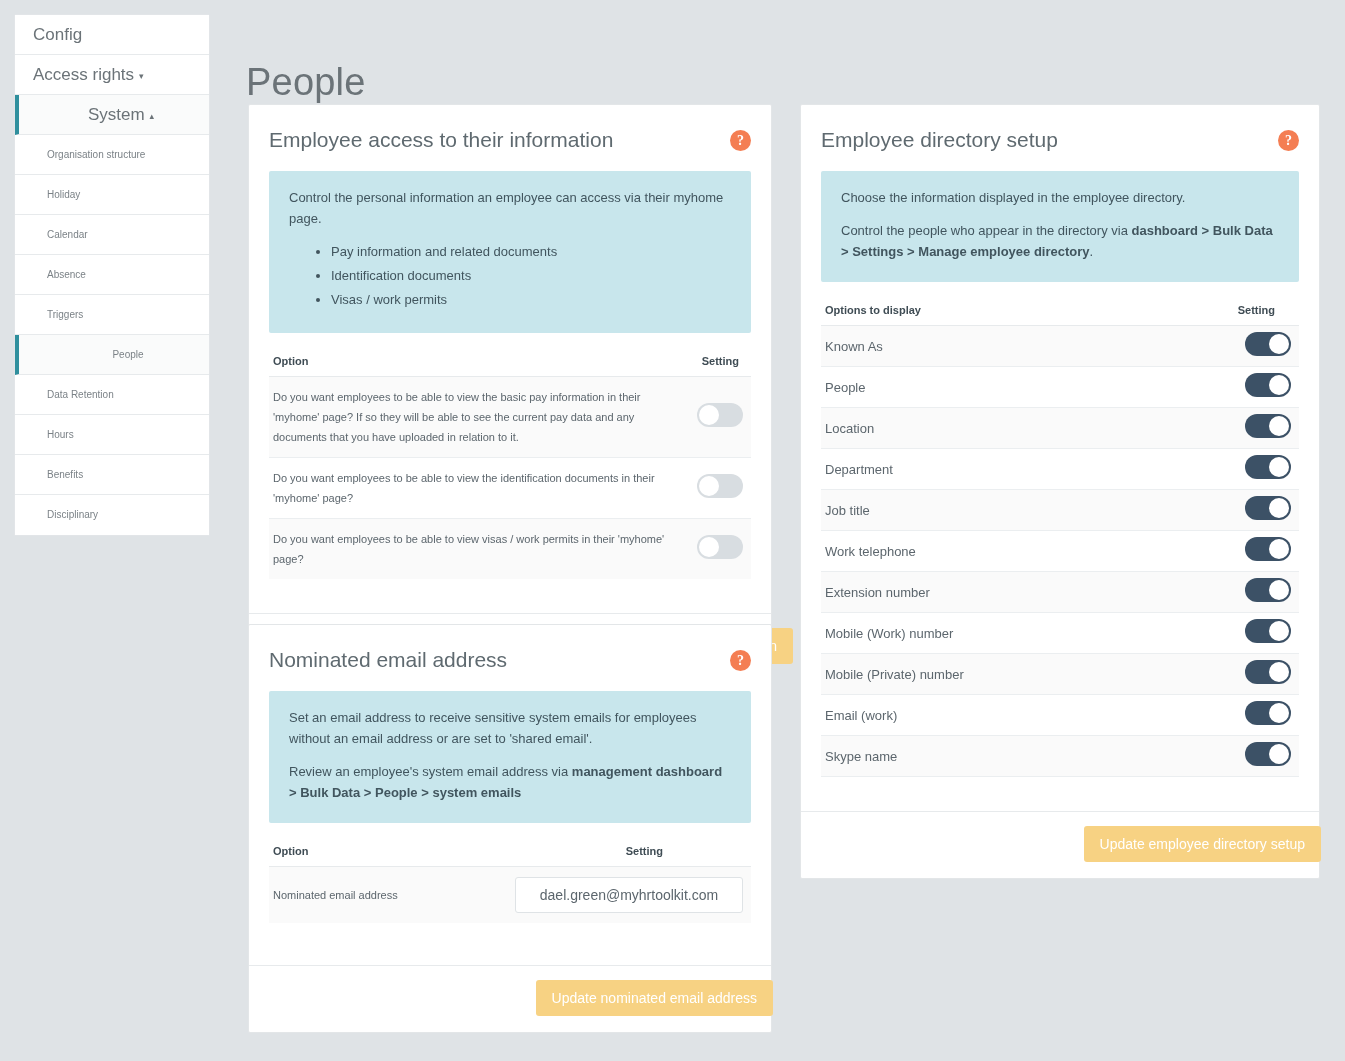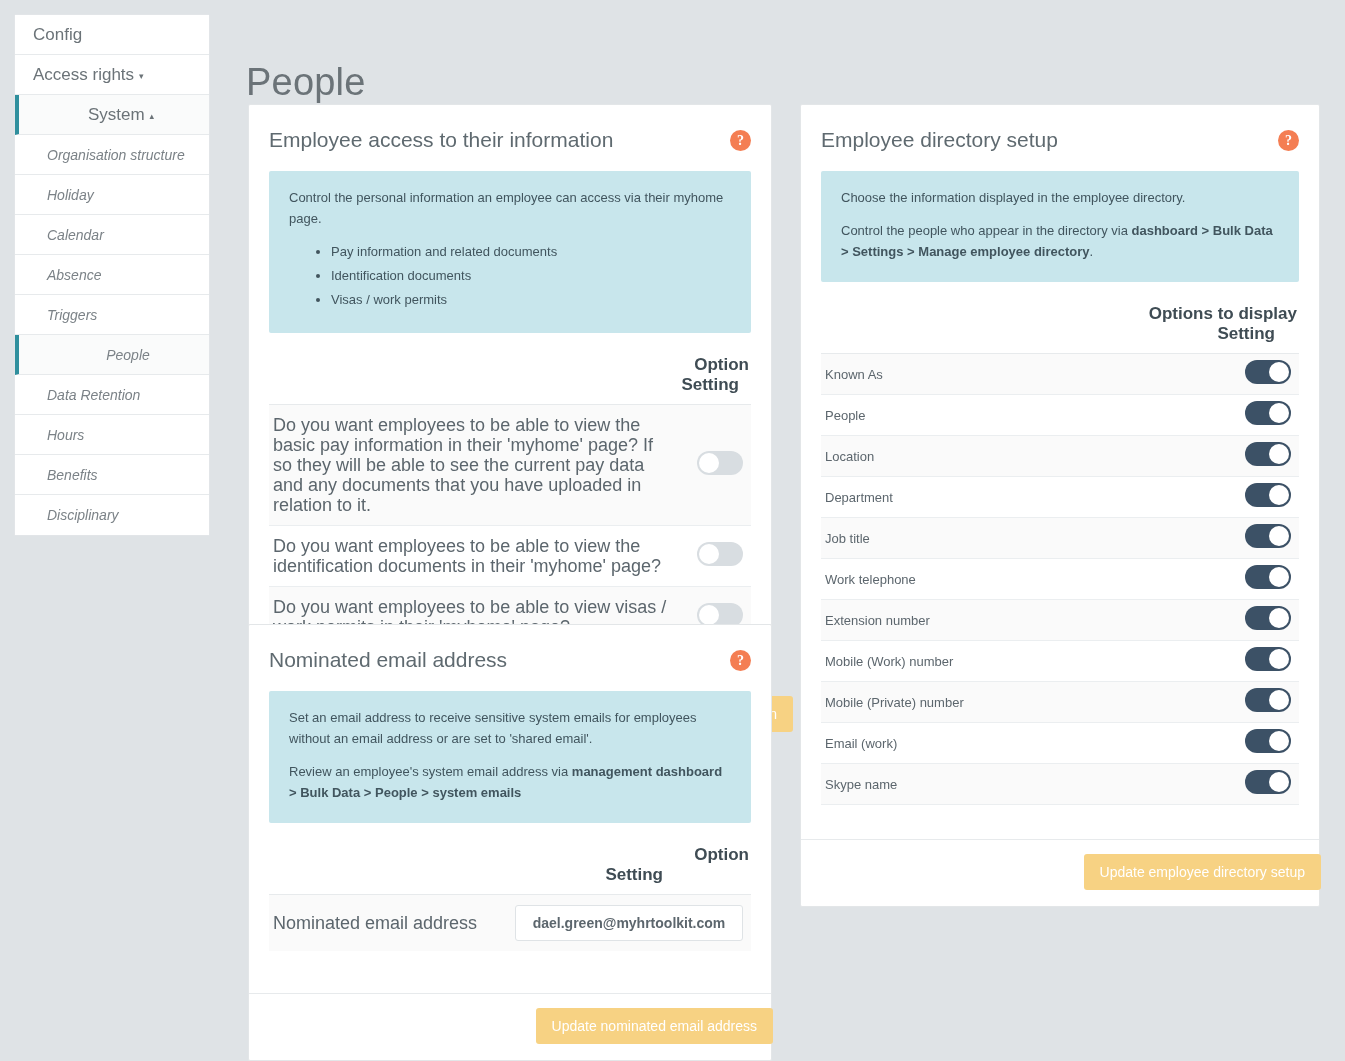--- a/index.html
+++ b/index.html
@@ -40,24 +40,23 @@
   }
   .nav-item:last-child { border-bottom: none; }
   .nav-item.top { font-size: 17px; color: #6b7378; }
   .nav-item.active {
     background: #fafbfb;
     border-left: 4px solid #2f8f9d;
     padding-left: 14px;
     text-align: center;
   }
   .nav-item.sub {
-    font-size: 14px;
+    font-size: 10px;
     color: #7b8287;
     padding-left: 32px;
-    font-style: italic;
   }
   .nav-item.sub.active {
     padding-left: 28px;
     background: #fafbfb;
   }
   .caret {
     display: inline-block;
     font-size: 9px;
     margin-left: 5px;
     color: #6b7378;
@@ -126,41 +125,40 @@
   .info-box ul { margin: 8px 0 0 0; padding-left: 42px; }
   .info-box li { margin-bottom: 3px; }
   .info-box b { font-weight: bold; }
 
   
   .opt-table { width: 100%; margin-top: 22px; }
   .opt-head {
     display: flex;
     justify-content: space-between;
     align-items: flex-end;
-    font-size: 17px;
+    font-size: 11px;
     font-weight: bold;
     color: #3f4c54;
     padding: 0 2px 9px 4px;
     border-bottom: 1px solid #e7eaec;
-    flex-direction: column;
   }
   .opt-head .setting-col { padding-right: 10px; }
 
   .opt-row {
     display: flex;
     align-items: center;
     justify-content: space-between;
     border-bottom: 1px solid #ebeef0;
     padding: 10px 2px 10px 4px;
     min-height: 46px;
   }
   .opt-row:nth-child(odd) { background: #fafafa; }
   .opt-row:last-child { border-bottom: none; }
   .opt-label {
-    font-size: 18px;
+    font-size: 11px;
     color: #5c666d;
     line-height: 20px;
     max-width: 400px;
   }
   .opt-control { flex: 0 0 auto; padding-right: 6px; }
 
   
   .dir-row {
     display: flex;
     align-items: center;
@@ -197,21 +195,20 @@
     width: 228px;
     height: 36px;
     border: 1px solid #dfe3e6;
     border-radius: 3px;
     background: #ffffff;
     color: #5c666d;
     font-size: 14px;
     font-family: "Liberation Sans", sans-serif;
     padding: 0 10px;
     text-align: center;
-    font-weight: bold;
   }
 
   
   .card-footer {
     border-top: 1px solid #e7eaec;
     padding: 14px 20px 16px 20px;
     display: flex;
     justify-content: flex-end;
   }
   .btn-update {

